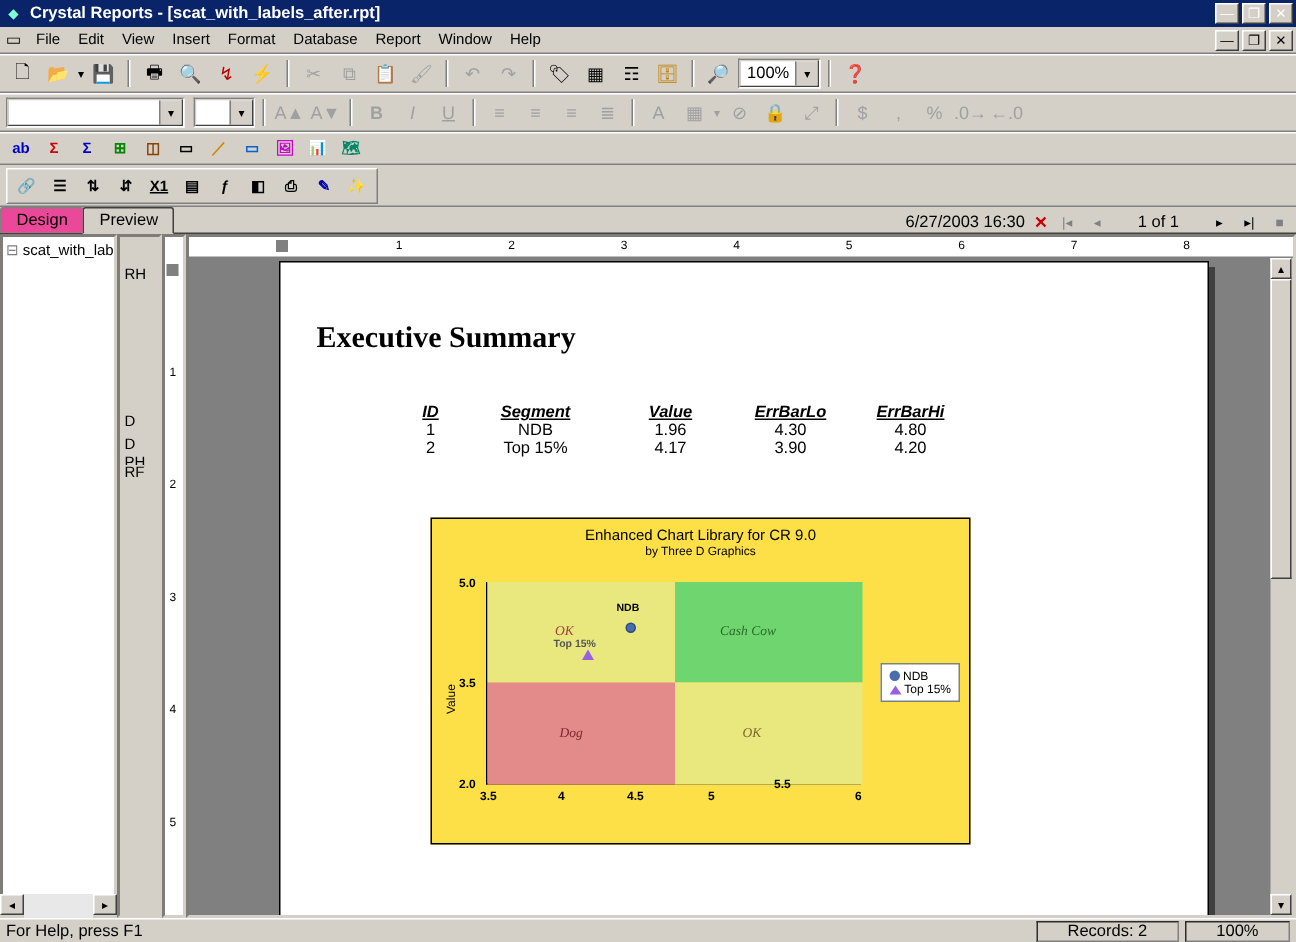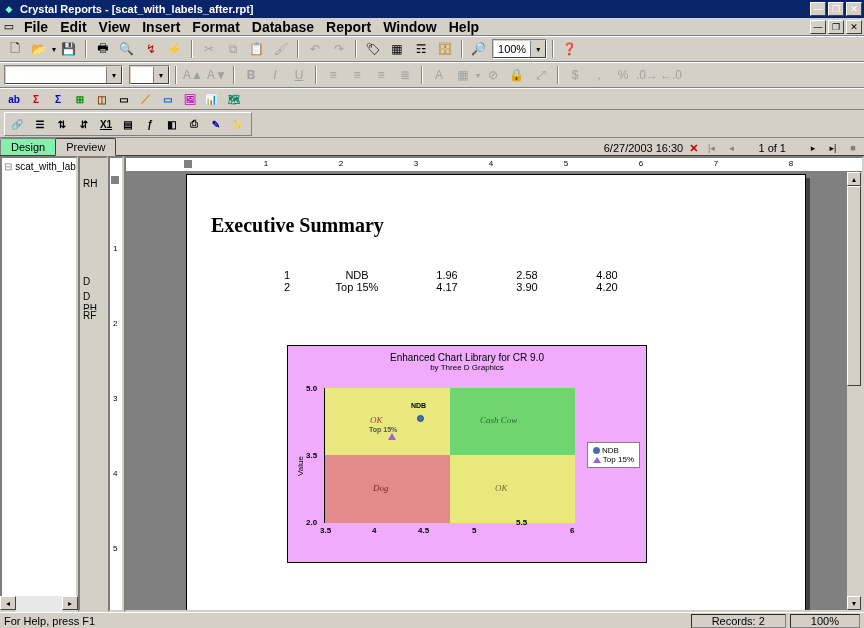--- a/index.html
+++ b/index.html
@@ -8,42 +8,42 @@
   
   .titlebar { height: 18px; background: #0a246a; color: #fff; display: flex; align-items: center; padding: 0 2px; }
   .titlebar .app-icon { width: 14px; height: 14px; margin-right: 4px; display: inline-flex; align-items: center; justify-content: center; color:#7fffd4; font-size:9px; }
   .titlebar .title-text { flex: 1; font-size: 11px; font-weight: bold; }
   .winbtns { display: flex; gap: 2px; }
   .winbtn { width: 16px; height: 14px; background: #d4d0c8; border: 1px solid #fff; border-right-color:#404040; border-bottom-color:#404040; display:flex; align-items:center; justify-content:center; font-size:9px; font-family: "Marlett","Arial"; cursor:pointer; }
 
   
   .menubar { height: 18px; background: #d4d0c8; display: flex; align-items: center; padding: 0 2px; border-bottom:1px solid #808080;}
   .doc-icon { width:14px; height:14px; margin-right:2px; display:inline-flex; align-items:center; justify-content:center;}
-  .menu-item { padding: 2px 6px; font-size: 14px; cursor: pointer; font-weight: bold; }
+  .menu-item { padding: 2px 6px; font-size: 10px; cursor: pointer; }
   .menubar .winbtns { margin-left:auto; }
 
   
   .toolbar { height: 26px; background: #d4d0c8; border-top:1px solid #fff; border-bottom:1px solid #808080; display:flex; align-items:center; padding: 0 4px; gap:2px; }
   .tb-sep { width:1px; height:18px; border-left:1px solid #808080; border-right:1px solid #fff; margin: 0 3px; }
   .tb-btn { width:22px; height:22px; display:inline-flex; align-items:center; justify-content:center; border:1px solid transparent; font-size:12px; cursor:pointer; color:#000; }
   .tb-btn.disabled { color:#a0a0a0; }
   .combo { height:20px; background:#fff; border:1px solid #808080; border-right-color:#fff; border-bottom-color:#fff; display:inline-flex; align-items:center; }
   .combo-inner { height:18px; border:1px solid #404040; border-left-color:#d4d0c8; border-top-color:#d4d0c8; display:flex; align-items:center;}
   .combo-text { padding: 0 4px; font-size:11px; min-width:20px; background:#fff; height:16px; line-height:16px;}
   .combo-arrow { width:15px; height:16px; background:#d4d0c8; border-left:1px solid #808080; display:flex; align-items:center; justify-content:center; font-size:8px;}
 
   
   .itb-btn { width:20px; height:20px; display:inline-flex; align-items:center; justify-content:center; font-size:10px; font-weight:bold; cursor:pointer; border:1px solid transparent;}
 
   
   .expert-bar { height:24px; background:#d4d0c8; border:1px solid #808080; border-top-color:#fff; border-left-color:#fff; display:inline-flex; align-items:center; padding:0 3px; gap:2px; margin:2px 0 2px 4px;}
 
   
   .tabstrip { height:18px; background:#d4d0c8; display:flex; align-items:flex-end; border-bottom:1px solid #404040; position:relative; font-size:11px;}
-  .tab { padding:2px 10px; border:1px solid #808080; border-bottom:none; background:#86efac; border-top-left-radius:2px; border-top-right-radius:2px; margin-right:-1px; cursor:pointer; position:relative;}
+  .tab { padding:2px 10px; border:1px solid #808080; border-bottom:none; background:#ec4899; border-top-left-radius:2px; border-top-right-radius:2px; margin-right:-1px; cursor:pointer; position:relative;}
   .tab.active { background:#d4d0c8; border-color:#404040; border-bottom:1px solid #d4d0c8; bottom:-1px; z-index:2;}
   .tab-info { margin-left:auto; display:flex; align-items:center; gap:6px; padding-right:4px; color:#000; }
   .tab-info .x { color:#c00; font-weight:bold; }
   .navbtn { width:14px; height:14px; display:inline-flex; align-items:center; justify-content:center; font-size:9px; color:#808080; cursor:pointer;}
   .below-tabs { position:absolute; left:0; right:0; top:156px; bottom:16px; display:flex; }
 
   .tree { width:78px; background:#fff; border:2px inset #d4d0c8; font-size:10px; padding:2px; overflow:hidden;}
   .tree-item { white-space:nowrap; padding:1px 0;}
   .tree-item::before { content:"⊟ "; color:#808080;}
 
@@ -59,21 +59,21 @@
   .page-scroll { position:absolute; left:0; top:14px; right:0; bottom:0; overflow:hidden; background:#808080;}
   .page-shadow { position:absolute; background:#404040; }
   .page { position:absolute; background:#fff; border:1px solid #000; }
 
   
   .rpt-title { font-family:"Times New Roman", serif; font-size:20px; font-weight:bold;margin-top:11px; }
   .rpt-table { font-family:"Arial",sans-serif; font-size:11px; }
   .rpt-th { font-style:italic; text-decoration:underline; font-weight:bold; text-align:center;}
   .rpt-td { text-align:center; }
 
-  .chart-box { border:1px solid #000; background:#f0abfc; position:absolute; }
+  .chart-box { border:1px solid #000; background:#fde047; position:absolute; }
   .chart-title { text-align:center; font-size:10px; padding-top:6px;}
   .chart-sub { text-align:center; font-size:8px; }
   .plot { position:absolute; }
   .quad { position:absolute; }
   .axis-lbl { position:absolute; font-size:8px;font-weight:bold; }
   .ylabel { position:absolute; font-size:8px; transform:rotate(-90deg); transform-origin:left top;}
   .qlabel { font-size:9px; font-style:italic; font-family:"Times New Roman",serif; position:absolute; text-align:center;}
   .legend { position:absolute; border:1px solid #808080; background:#fff; font-size:8px; padding:3px 5px;}
   .marker-circle { width:7px; height:7px; border-radius:50%; display:inline-block; vertical-align:middle;}
   .marker-tri { width:0; height:0; border-left:4px solid transparent; border-right:4px solid transparent; display:inline-block; vertical-align:middle;}
@@ -276,24 +276,31 @@
     </div>
 
     <div class="page-scroll">
       <div class="page-shadow" style="left:64px; top:6px; width:620px; height:800px;"></div>
       <div class="page" style="left:60px; top:2px; width:620px; height:800px;">
 
         <div class="rpt-title" style="position:absolute; left:24px; top:28px;">Executive Summary</div>
 
         <div class="rpt-table" style="position:absolute; left:80px; top:94px; width:400px;">
           <div style="display:flex;">
+            <div class="rpt-th" style="width:40px;">ID</div>
+            <div class="rpt-th" style="width:100px;">Segment</div>
+            <div class="rpt-th" style="width:80px;">Value</div>
+            <div class="rpt-th" style="width:80px;">ErrBarLo</div>
+            <div class="rpt-th" style="width:80px;">ErrBarHi</div>
+          </div>
+          <div style="display:flex;">
             <div class="rpt-td" style="width:40px;">1</div>
             <div class="rpt-td" style="width:100px;">NDB</div>
             <div class="rpt-td" style="width:80px;">1.96</div>
-            <div class="rpt-td" style="width:80px;">2.58</div>
+            <div class="rpt-td" style="width:80px;">4.30</div>
             <div class="rpt-td" style="width:80px;">4.80</div>
           </div>
           <div style="display:flex;">
             <div class="rpt-td" style="width:40px;">2</div>
             <div class="rpt-td" style="width:100px;">Top 15%</div>
             <div class="rpt-td" style="width:80px;">4.17</div>
             <div class="rpt-td" style="width:80px;">3.90</div>
             <div class="rpt-td" style="width:80px;">4.20</div>
           </div>
         </div>

